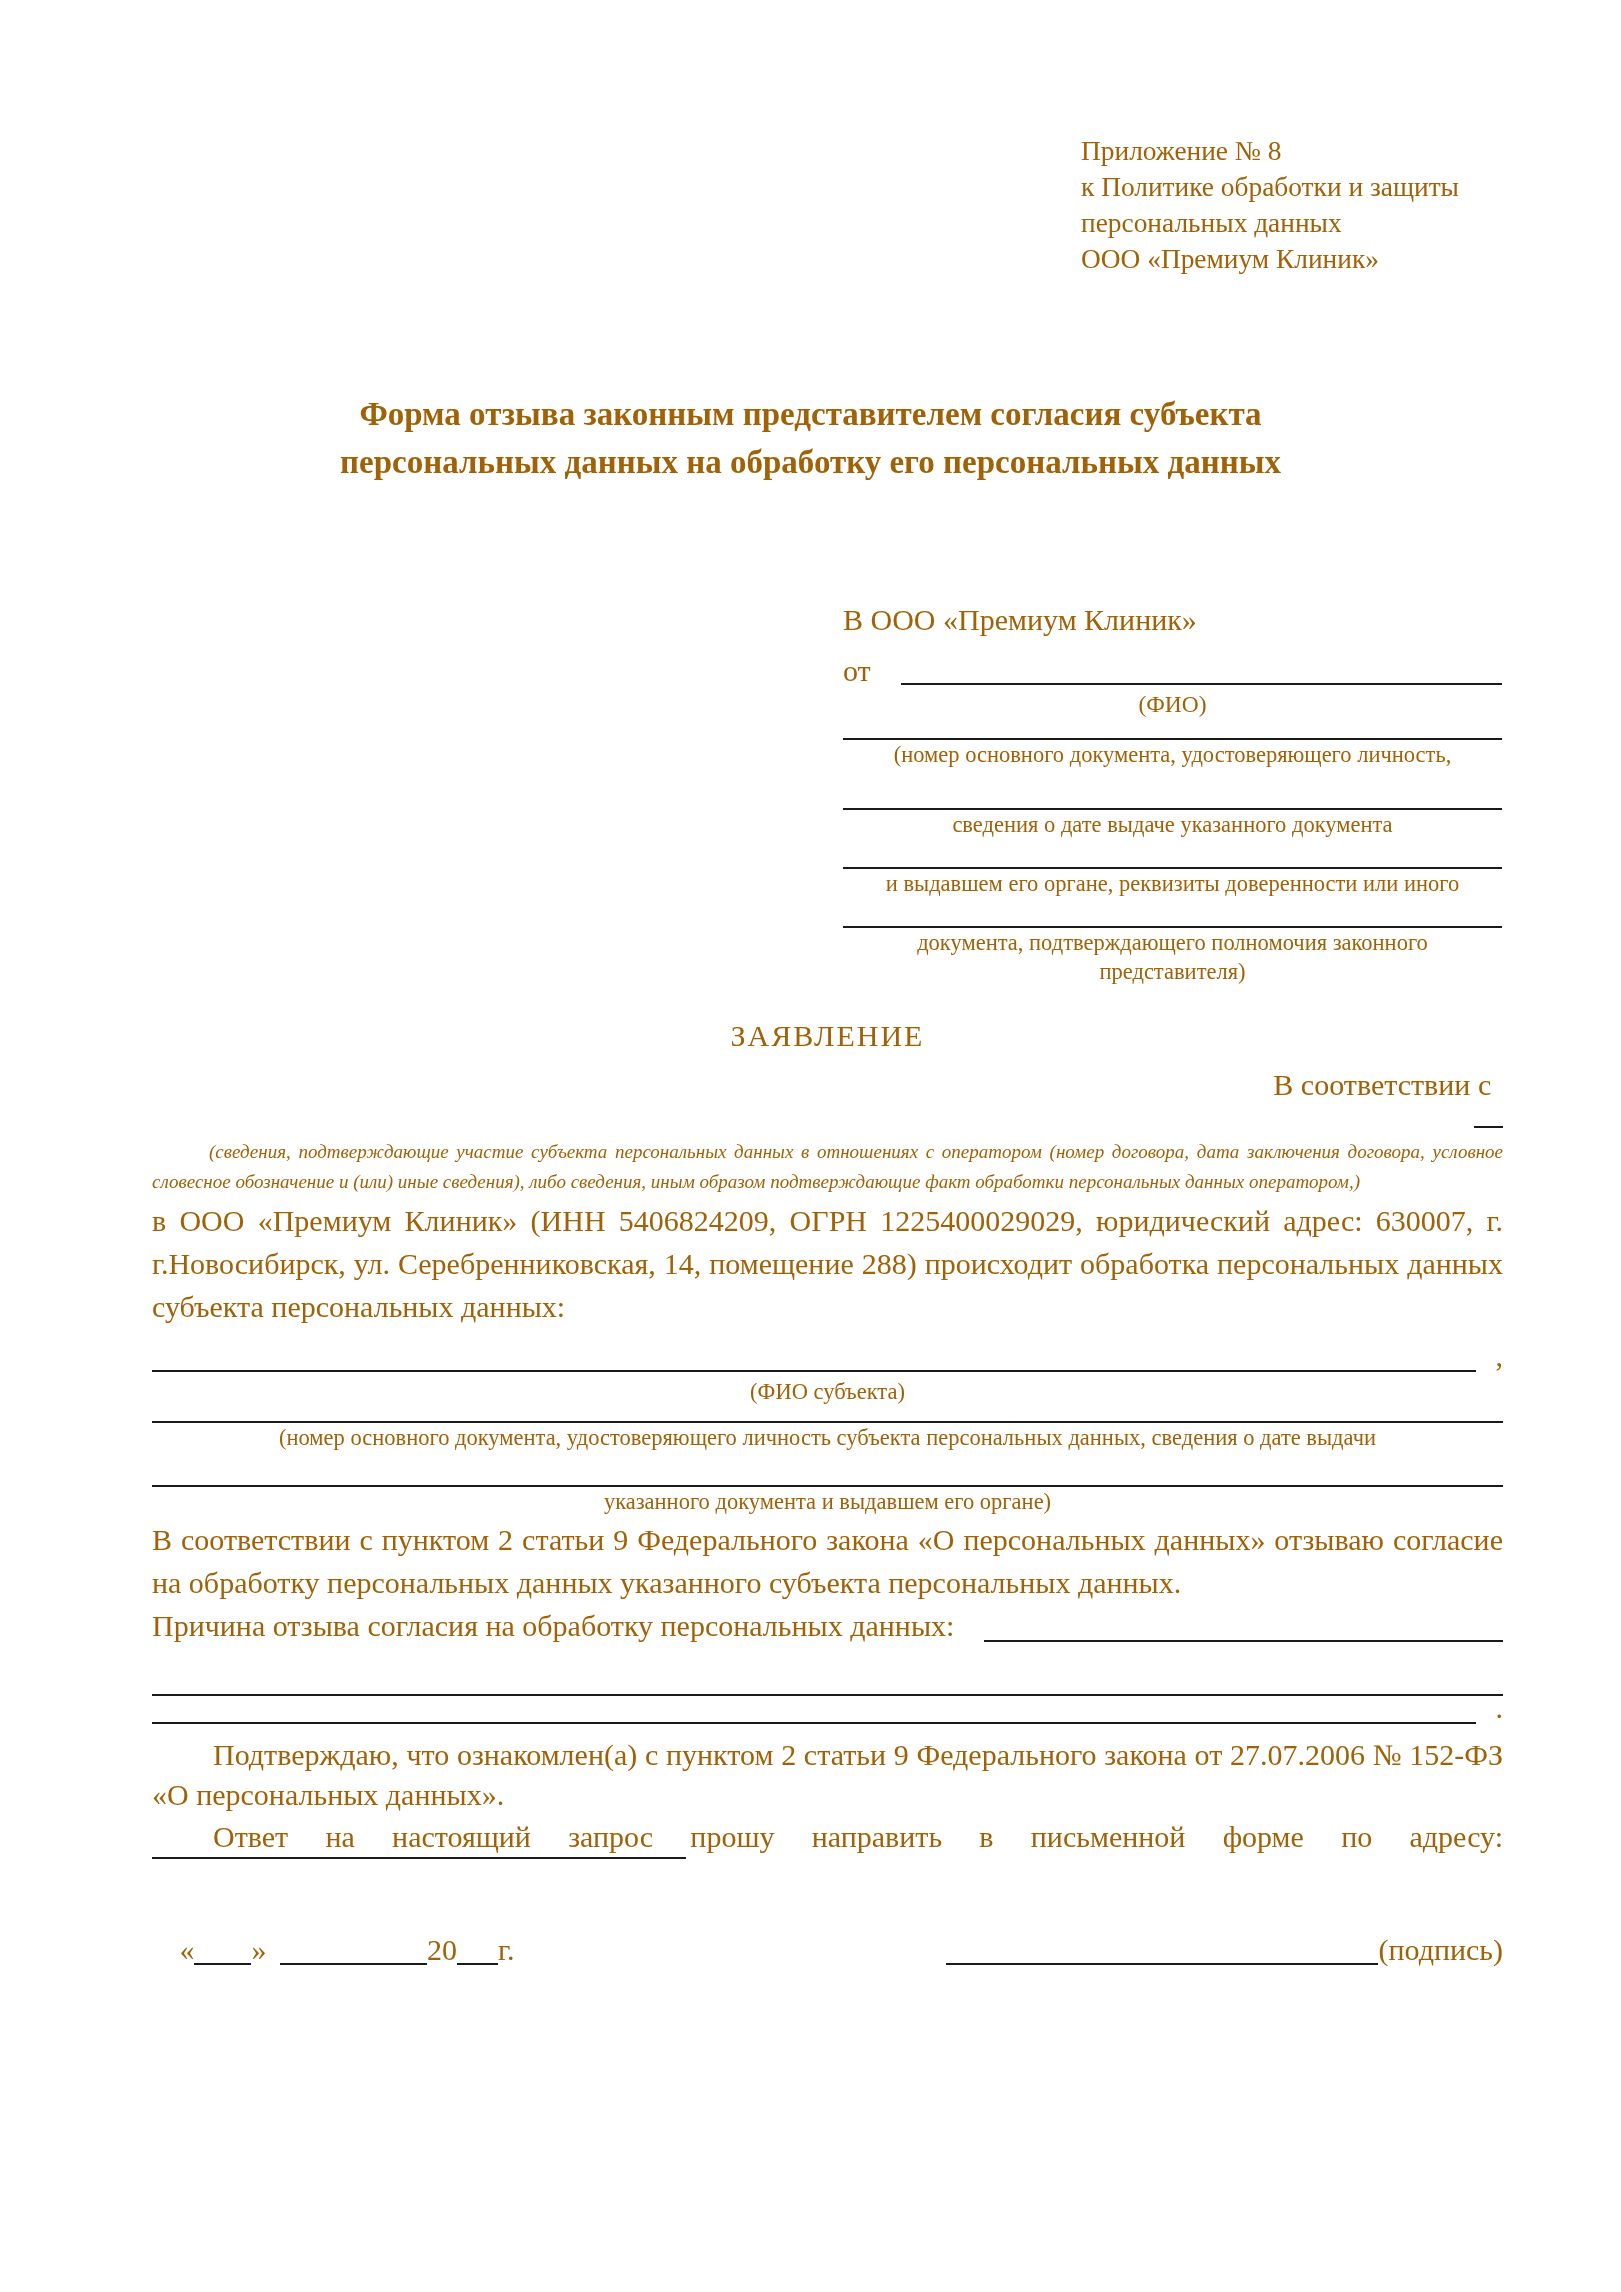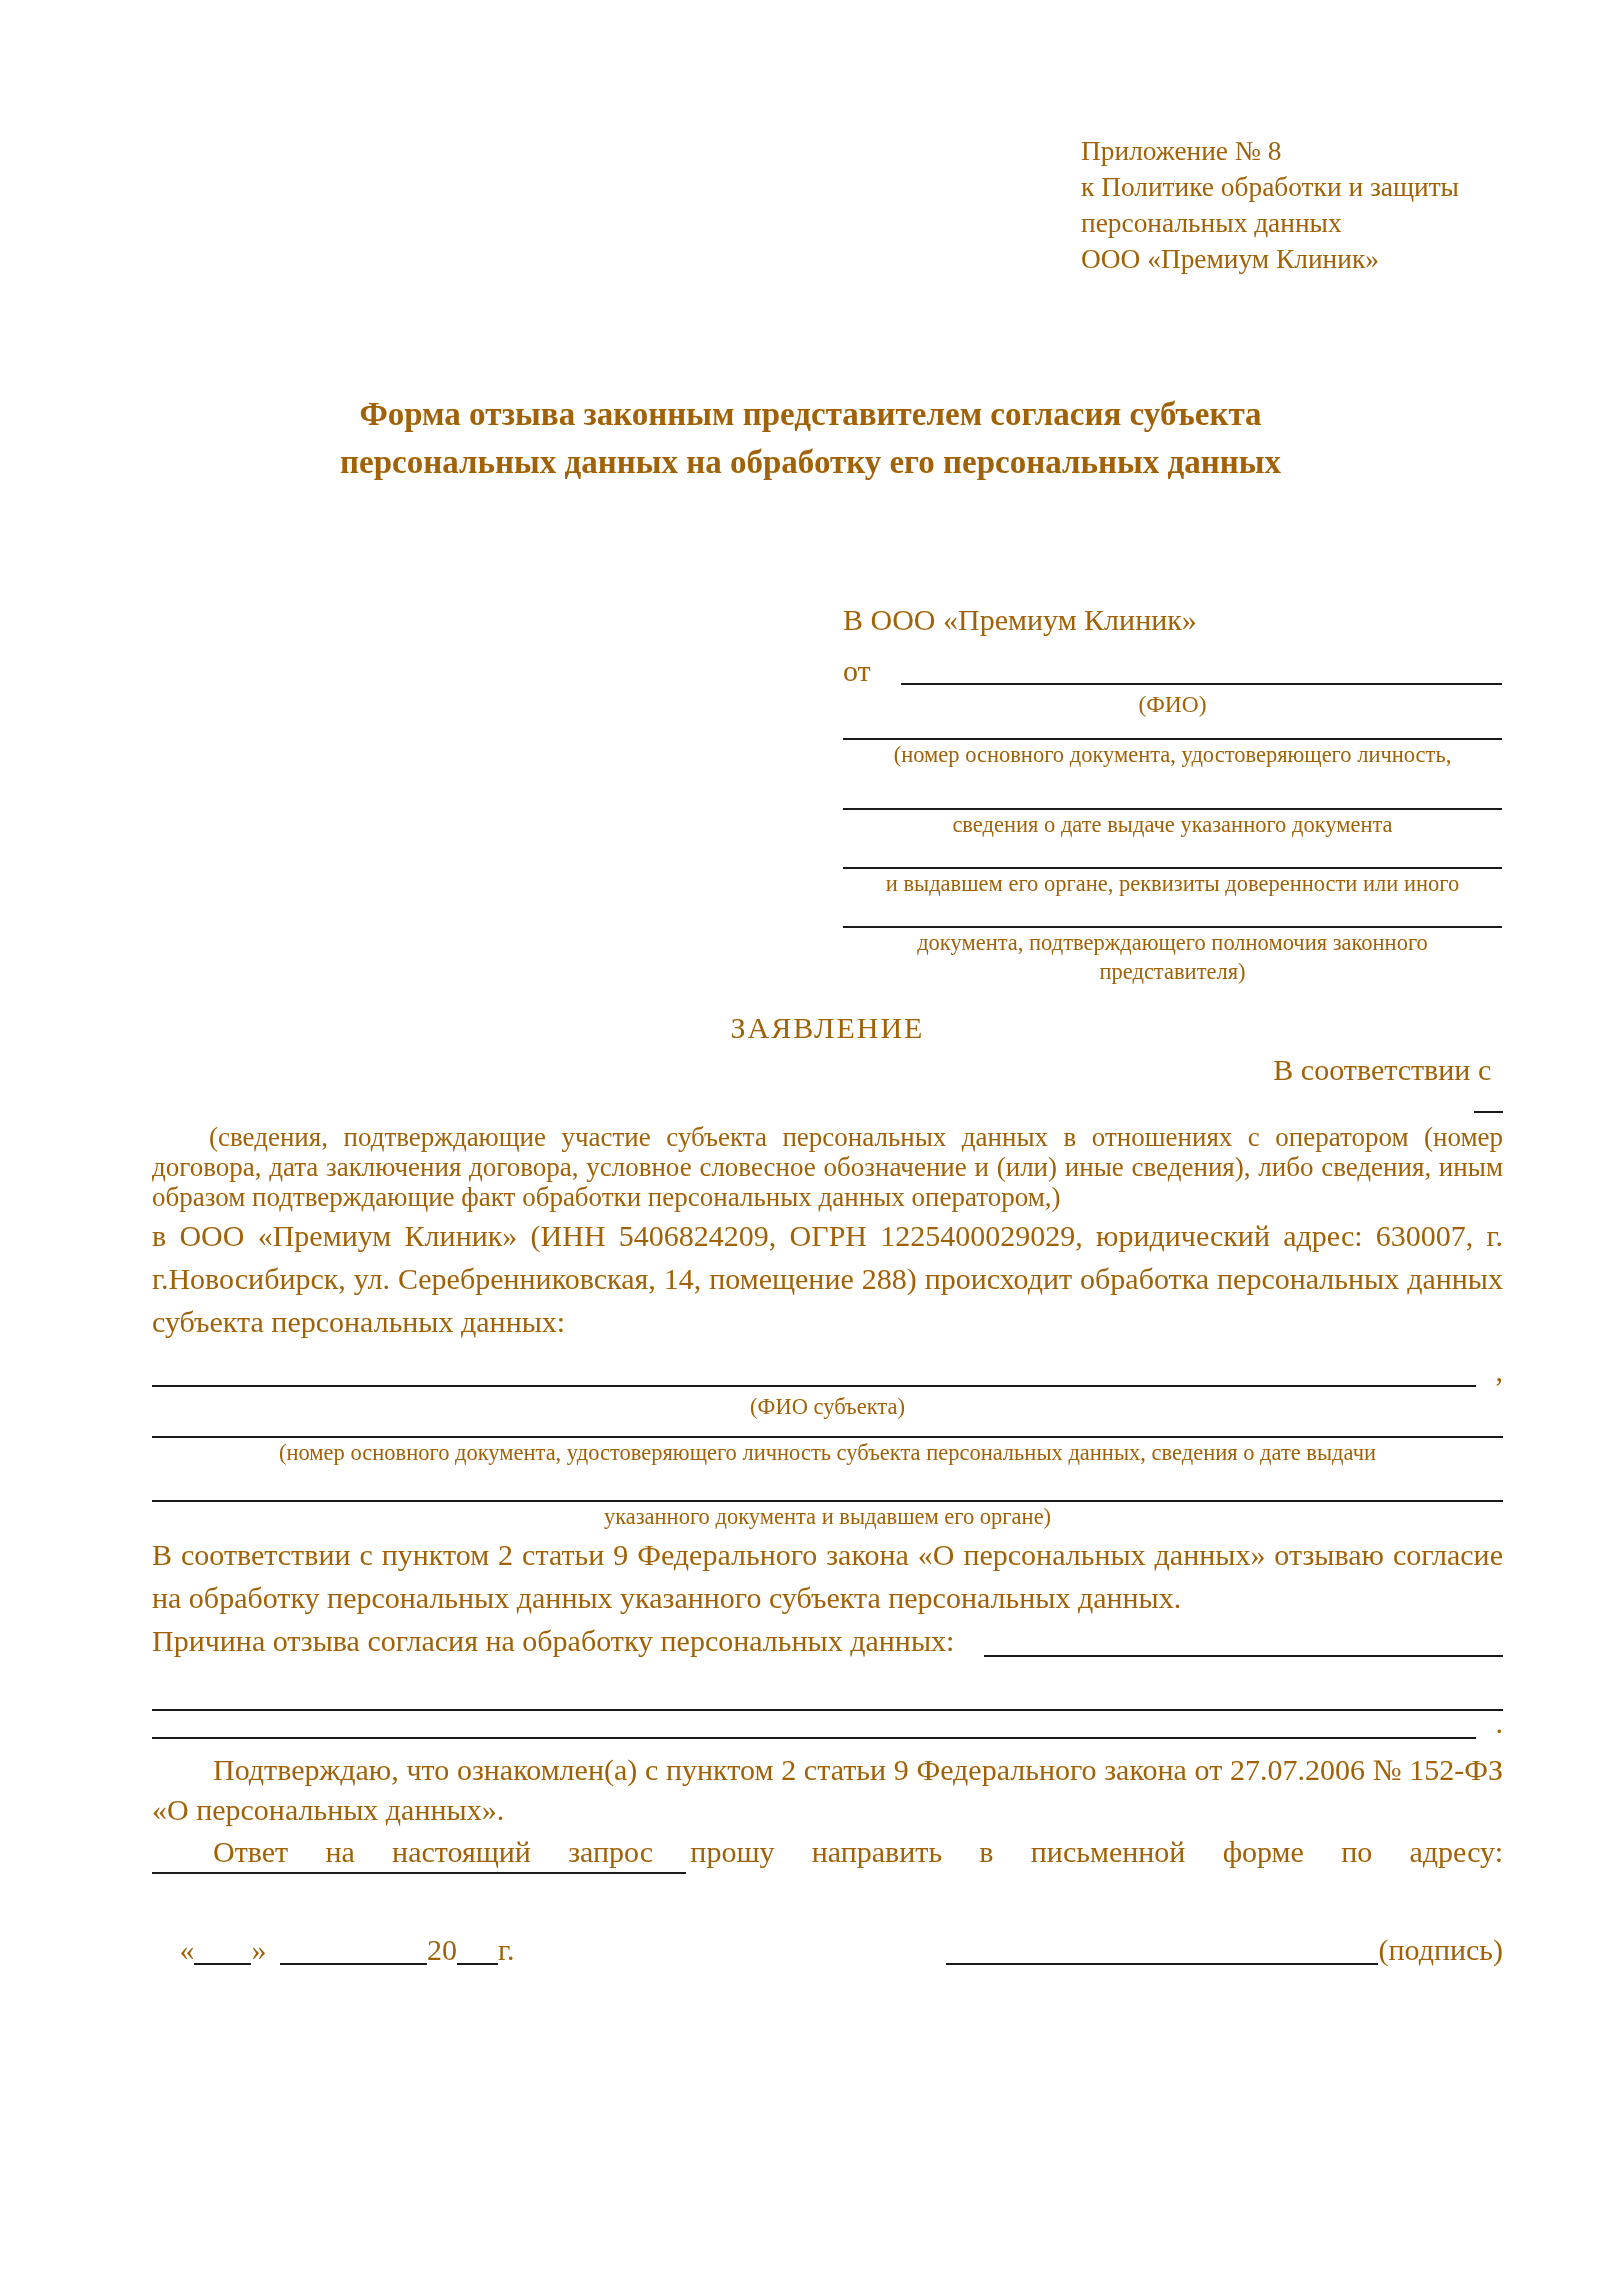--- a/index.html
+++ b/index.html
@@ -39,28 +39,28 @@
   .cap.fio { font-size: 23.5px; }
   .from-row { margin-top: 11.8px; }
   .g-line { border-bottom: 2px solid #1a1a1a; }
   .g1 { height: 21.6px; } .g2 { height: 41px; } .g3 { height: 30px; } .g4 { height: 30px; }
   
   .main {
     position: absolute; left: 152px; top: 1008px; width: 1351px;
     font-size: 30px; line-height: 43px;
   }
   .heading {
-    margin: 0; text-align: center; font-size: 30px; font-weight: 400;
+    margin: 8px; text-align: center; font-size: 30px; font-weight: 400;
     letter-spacing: 2px; line-height: 39px;
   }
   .intro-row { margin-top: 1px; flex-direction: column; }
   .intro-row .lbl { flex: none; margin-left: 61px; margin-right: 11.8px; }
   .small-note {
-    margin: 3.9px 0 0 0; font-size: 27px; line-height: 30px;
-    text-align: justify; text-indent: 57px;
+    margin: 3.9px 0 0 0; font-size: 19px; line-height: 30px;
+    text-align: justify; text-indent: 57px; font-style: italic;
   }
   .para { margin: 2px 0 0 0; text-align: justify; }
   .subject-row { margin-top: 9.8px; height: 39px; }
   .suffix { flex: none; }
   .sig-line-1 { height: 17.6px; } .sig-line-2 { height: 35px; }
   .para.ind { text-indent: 61px; }
   .reason-row .lbl { flex: none; margin-right: 9.8px; }
   .hr-blank { border-bottom: 2px solid #1a1a1a; }
   .blank-sp1 { height: 49px; }
   .blank-row2 { height: 33px; }

